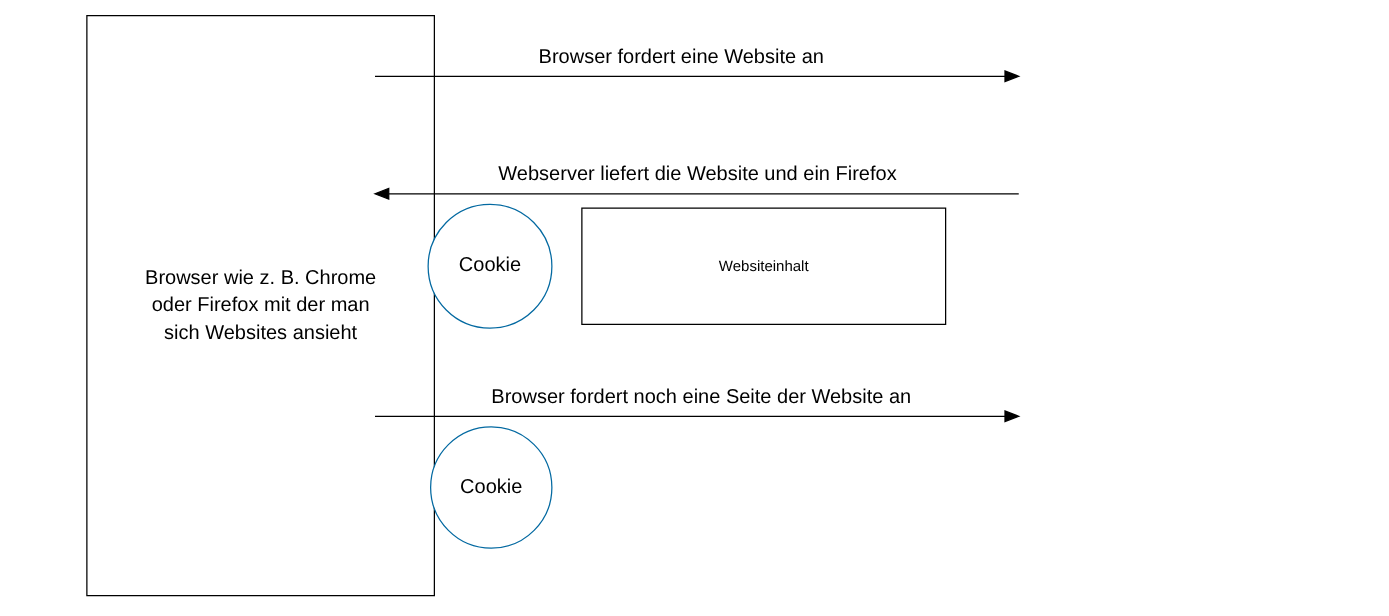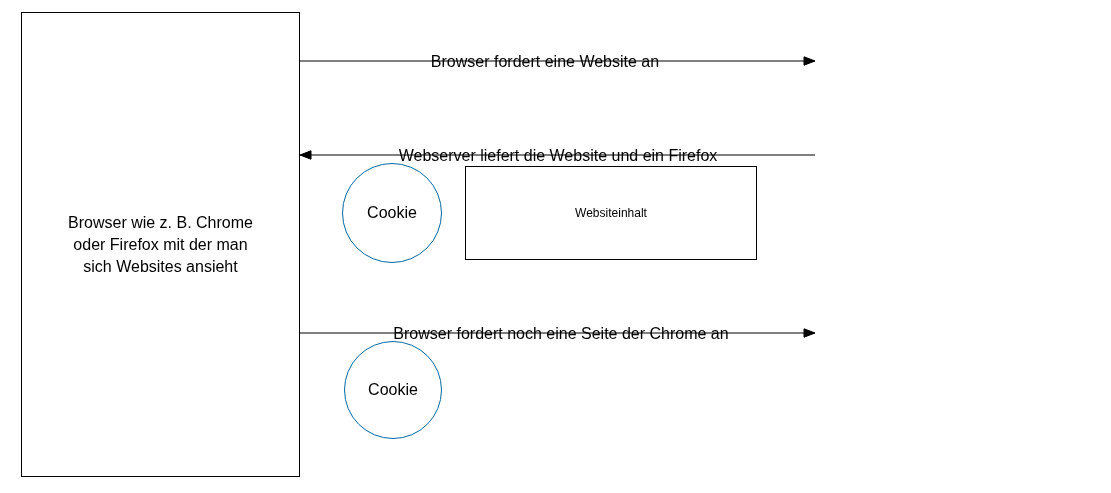--- a/index.html
+++ b/index.html
@@ -21,32 +21,32 @@
     box-sizing: border-box;
     border: 1px solid #000000;
     background: #ffffff;
     display: flex;
     align-items: center;
     justify-content: center;
     text-align: center;
     font-size: 16px;
     line-height: 22px;
     white-space: pre-line;
+    margin-left: 48px;
   }
   .box-browser { left: 21px;  top: 12px; width: 279px; height: 465px; }
   .box-server  { left: 815px; top: 12px; width: 278px; height: 465px; }
 
   .msg-label {
     position: absolute;
     transform: translateX(-50%);
     font-size: 16px;
     line-height: 20px;
     white-space: nowrap;
     text-align: center;
-    margin-top: 16px;
   }
   .label-1 { left: 545px; top: 36px;  }
   .label-2 { left: 558px; top: 130px; }
   .label-3 { left: 561px; top: 308px; }
 
   .arrows-layer {
     position: absolute;
     left: 0; top: 0;
     width: 1111px;
     height: 493px;
@@ -106,21 +106,21 @@
     <g>
       <line x1="300" y1="333" x2="804" y2="333"></line>
       <polygon points="815,333 804,328.8 804,337.2"></polygon>
     </g>
   </svg>
 
   <div class="msg-label label-1">Browser fordert eine Website an</div>
 
   <div class="msg-label label-2">Webserver liefert die Website und ein Firefox</div>
 
-  <div class="msg-label label-3">Browser fordert noch eine Seite der Chrome an</div>
+  <div class="msg-label label-3">Browser fordert noch eine Seite der Website an</div>
 
   <div class="cookie-circle cookie-1">
     <span>Cookie</span>
   </div>
 
   <div class="content-box">
     <span>Websiteinhalt</span>
   </div>
 
   <div class="cookie-circle cookie-2">

